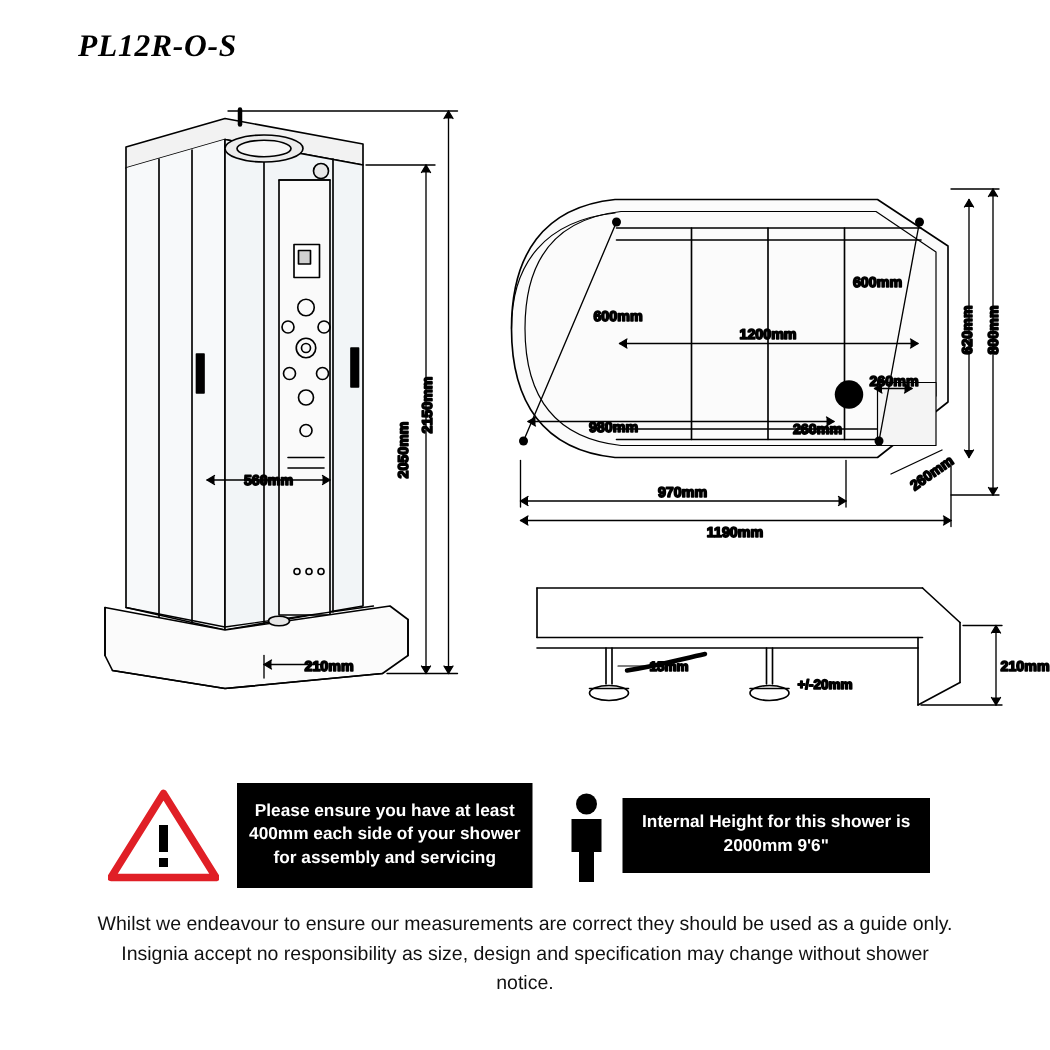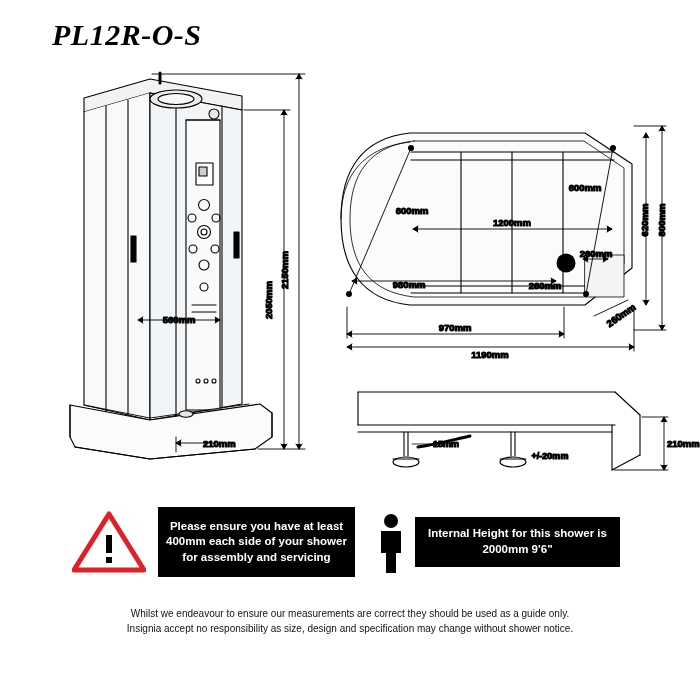--- a/index.html
+++ b/index.html
@@ -16,21 +16,21 @@
   }
   #page {
     position: relative;
     width: 700px;
     height: 700px;
   }
   .title {
     position: absolute;
     left: 52px;
     top: 18px;
-    font-size: 30px;
+    font-size: 21px;
     font-weight: bold;
     font-style: italic;
     letter-spacing: 0.5px;
     font-family: "Liberation Serif", serif;
   }
   svg.diagram {
     position: absolute;
     left: 0;
     top: 0;
     width: 700px;
@@ -42,21 +42,21 @@
     font-weight: bold;
     fill: #000000;
   }
   .dimtext.small {
     font-size: 9px;
   }
   
   .notes {
     position: absolute;
     left: 0;
-    top: 497px;
+    top: 512px;
     width: 632px;
     height: 92px;
   }
   .warn-tri {
     position: absolute;
     left: 72px;
     top: 14px;
     width: 74px;
     height: 62px;
   }
@@ -92,21 +92,21 @@
     top: 16px;
     width: 30px;
     height: 60px;
   }
   .footer {
     position: absolute;
     left: 0;
     top: 606px;
     width: 700px;
     text-align: center;
-    font-size: 10px;
+    font-size: 13px;
     line-height: 1.5;
     color: #111111;
   }
   .footer div { padding: 0 60px; }
 </style>
 </head>
 <body>
 
 <div id="page">
 

